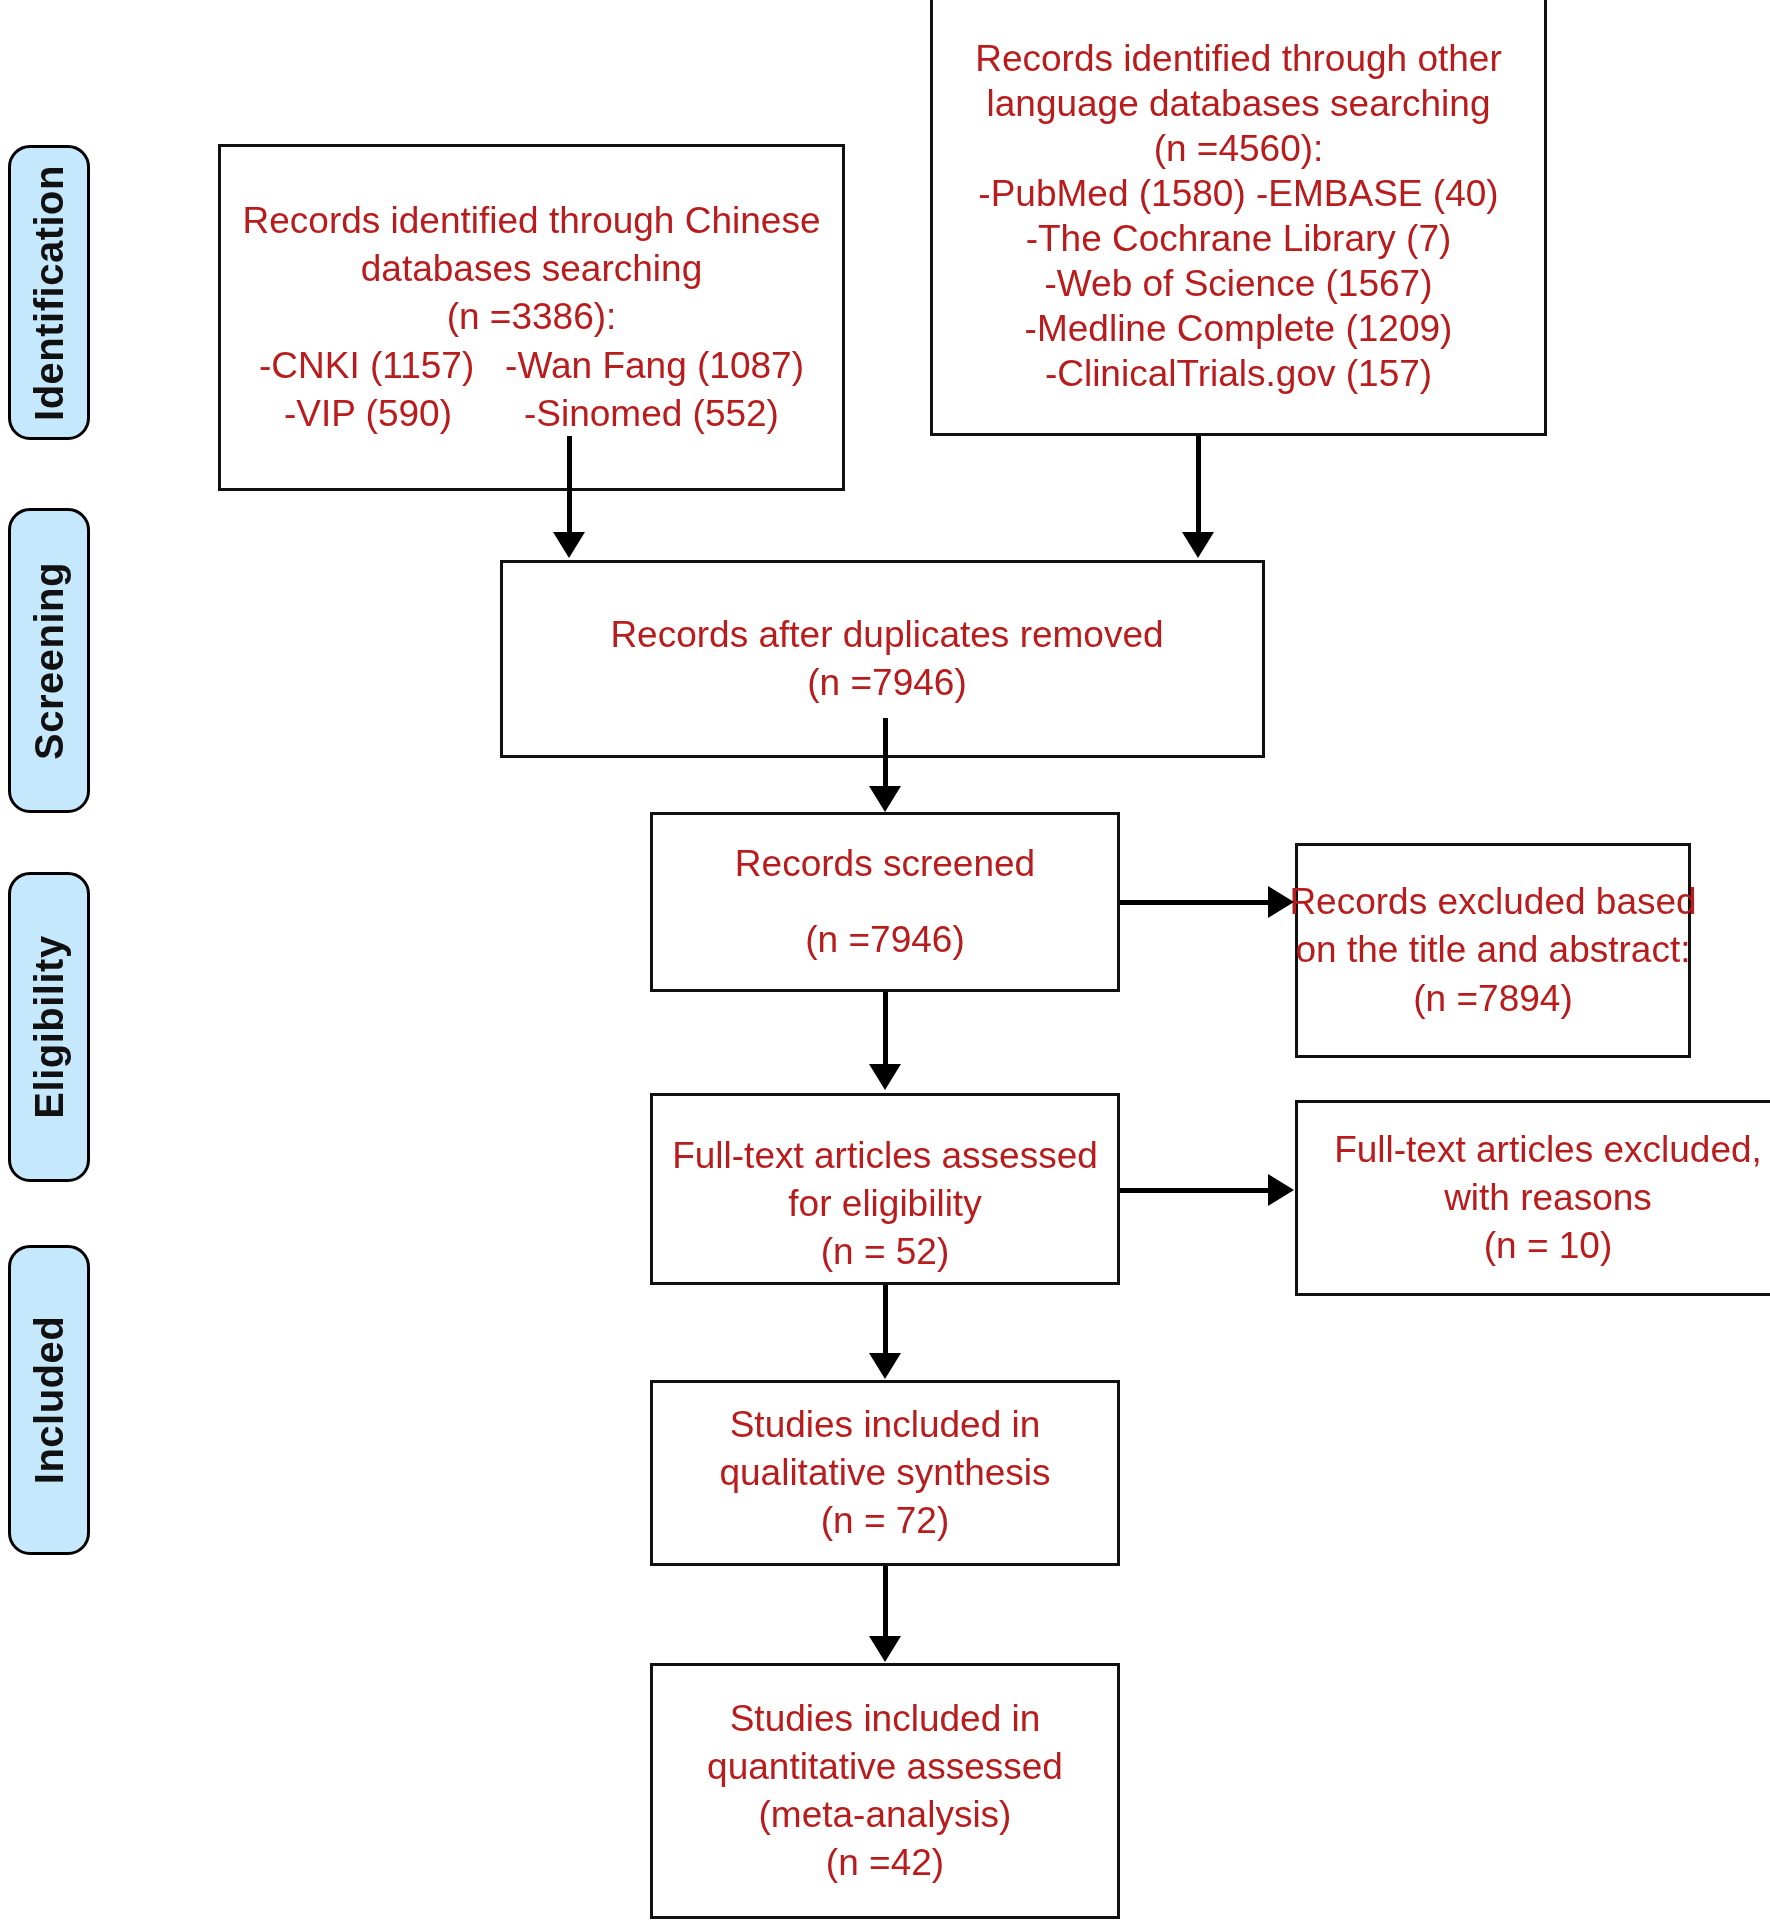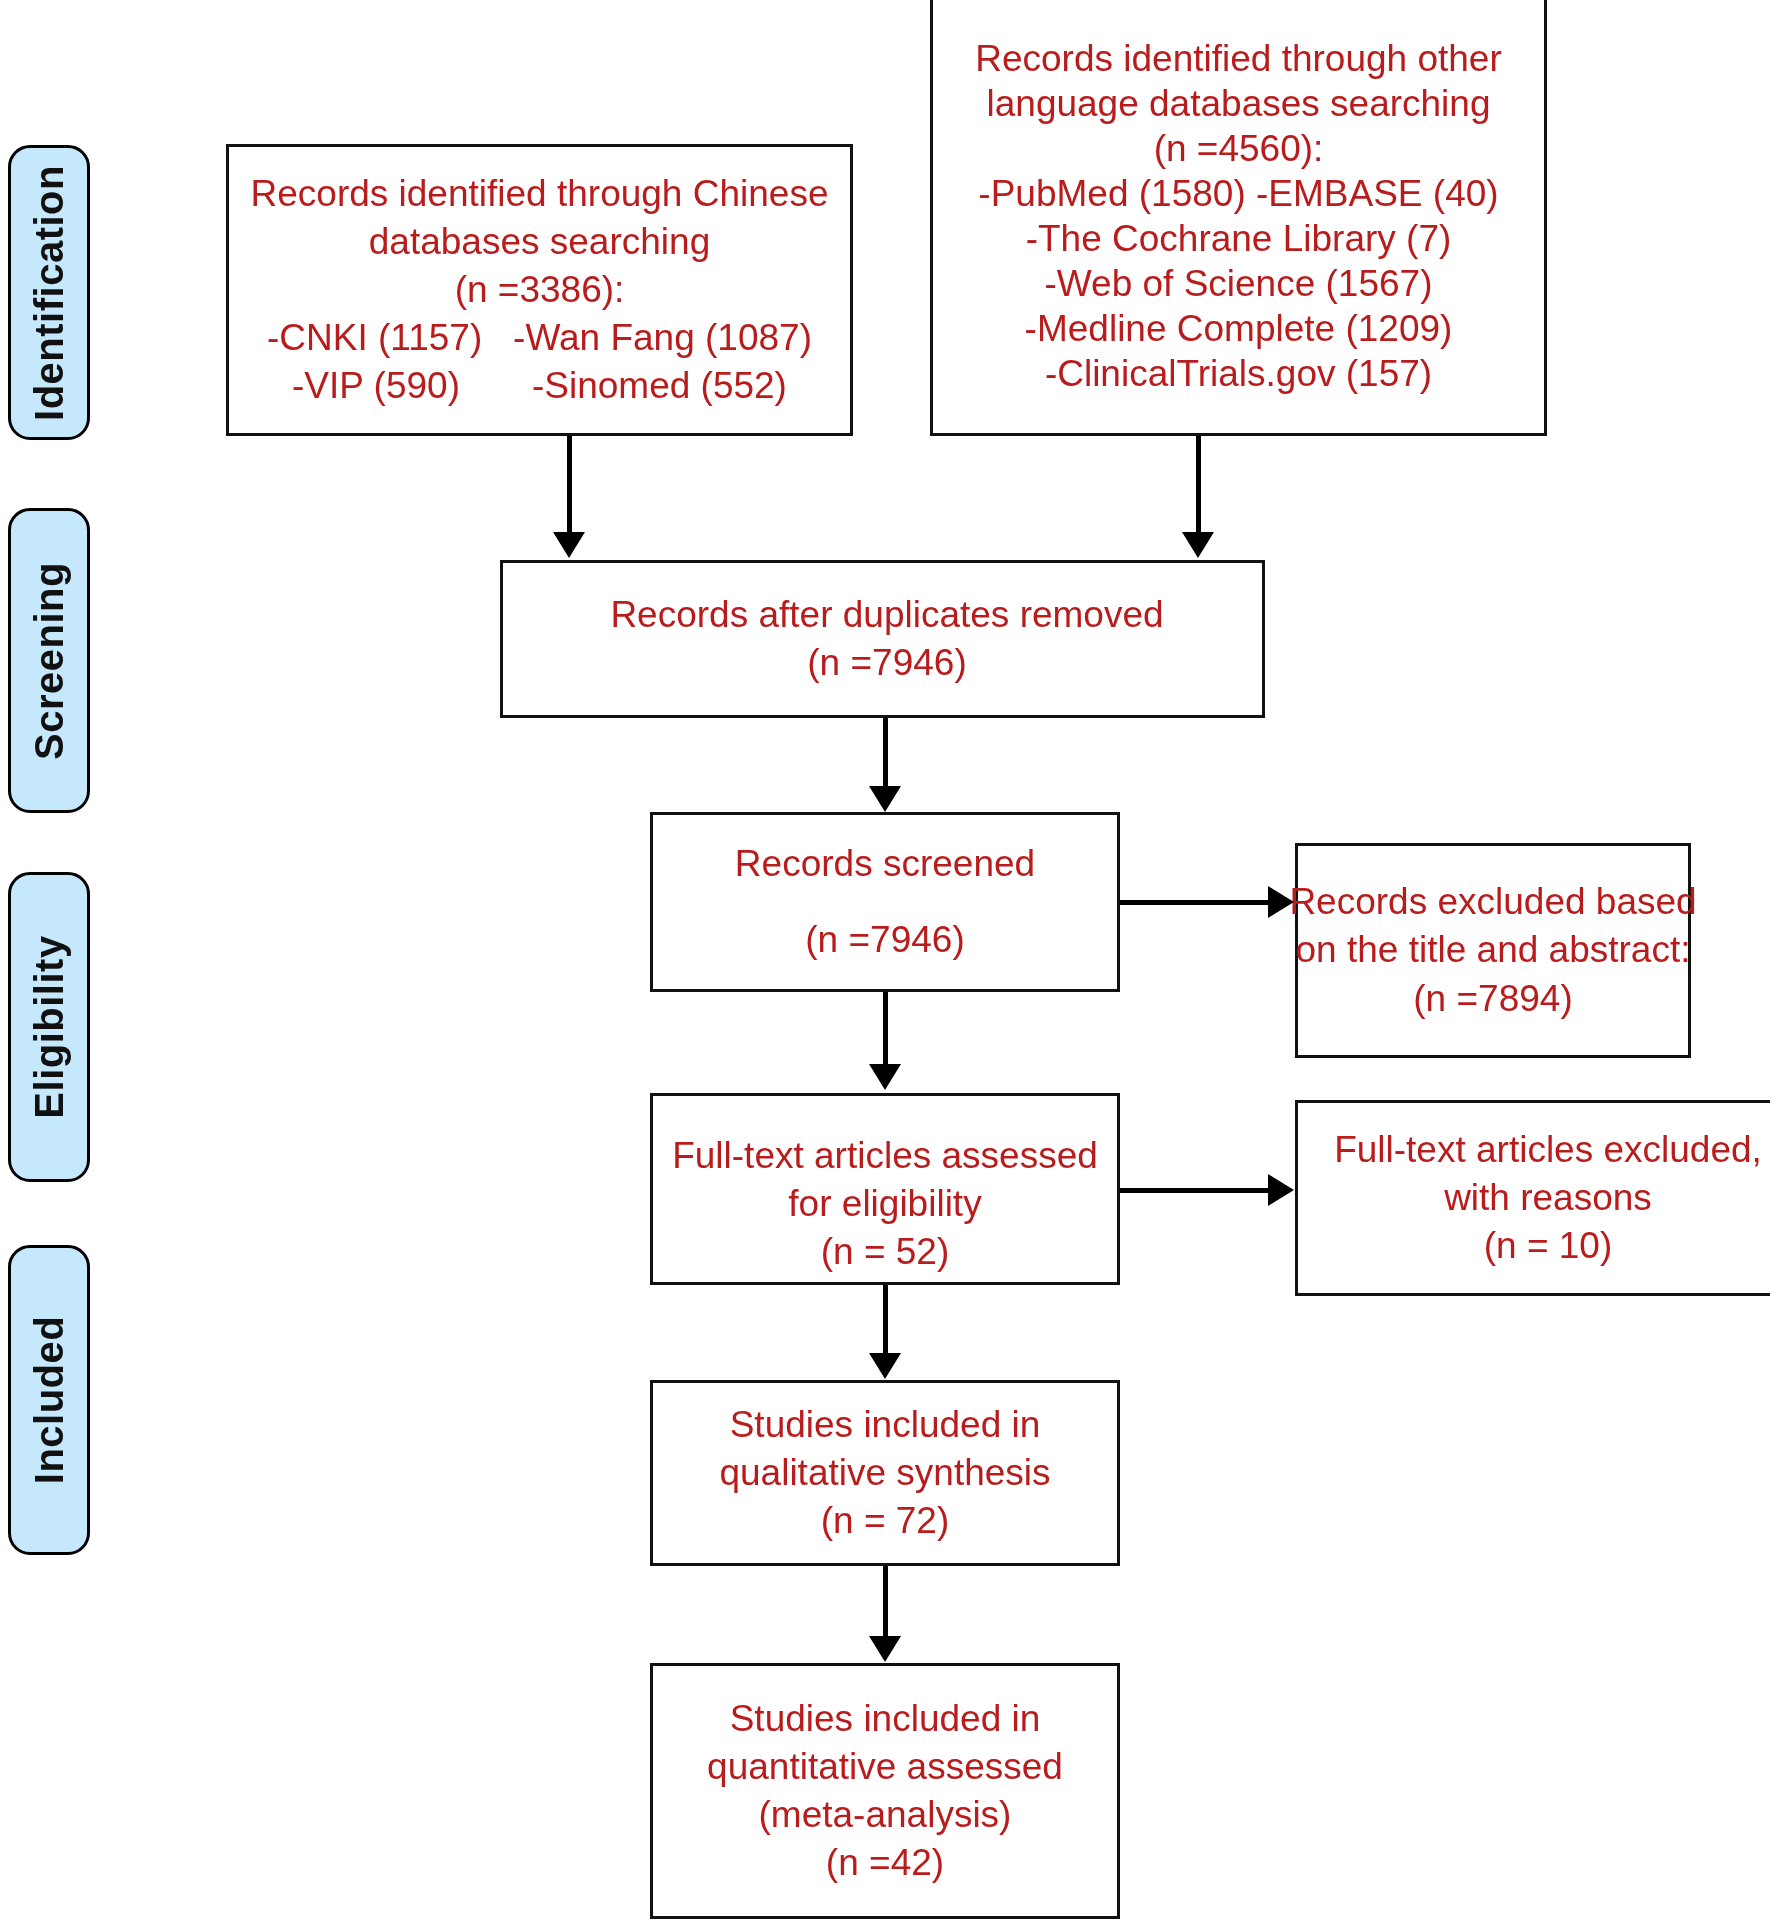--- a/index.html
+++ b/index.html
@@ -104,21 +104,21 @@
   </div>
 
   <div class="stage-tab" style="left:8px; top:872px; width:82px; height:310px;">
     <span class="stage-label">Eligibility</span>
   </div>
 
   <div class="stage-tab" style="left:8px; top:1245px; width:82px; height:310px;">
     <span class="stage-label">Included</span>
   </div>
 
-  <div class="flow-box" style="left:218px; top:144px; width:627px; height:292px;margin-left:8px;">
+  <div class="flow-box" style="left:218px; top:144px; width:627px; height:347px;">
     <span class="line">Records identified through Chinese</span>
     <span class="line">databases searching</span>
     <span class="line">(n =3386):</span>
     <span class="line">-CNKI (1157)   -Wan Fang (1087)</span>
     <span class="line">-VIP (590)       -Sinomed (552)</span>
   </div>
 
   <div class="flow-box tight" style="left:930px; top:-4px; width:617px; height:440px;">
     <span class="line">Records identified through other</span>
     <span class="line">language databases searching</span>
@@ -129,21 +129,21 @@
     <span class="line">-Medline Complete (1209)</span>
     <span class="line">-ClinicalTrials.gov (157)</span>
   </div>
 
   <div class="conn-v" style="left:567px; top:436px; height:98px;"></div>
   <div class="arrow-down" style="left:553px; top:532px;"></div>
 
   <div class="conn-v" style="left:1196px; top:436px; height:98px;"></div>
   <div class="arrow-down" style="left:1182px; top:532px;"></div>
 
-  <div class="flow-box" style="left:500px; top:560px; width:765px; height:158px;padding-left:19px;">
+  <div class="flow-box" style="left:500px; top:560px; width:765px; height:198px;padding-left:19px;">
     <span class="line">Records after duplicates removed</span>
     <span class="line">(n =7946)</span>
   </div>
 
   <div class="conn-v" style="left:883px; top:718px; height:70px;"></div>
   <div class="arrow-down" style="left:869px; top:786px;"></div>
 
   <div class="flow-box" style="left:650px; top:812px; width:470px; height:180px;gap:28px;">
     <span class="line">Records screened</span>
     <span class="line">(n =7946)</span>

